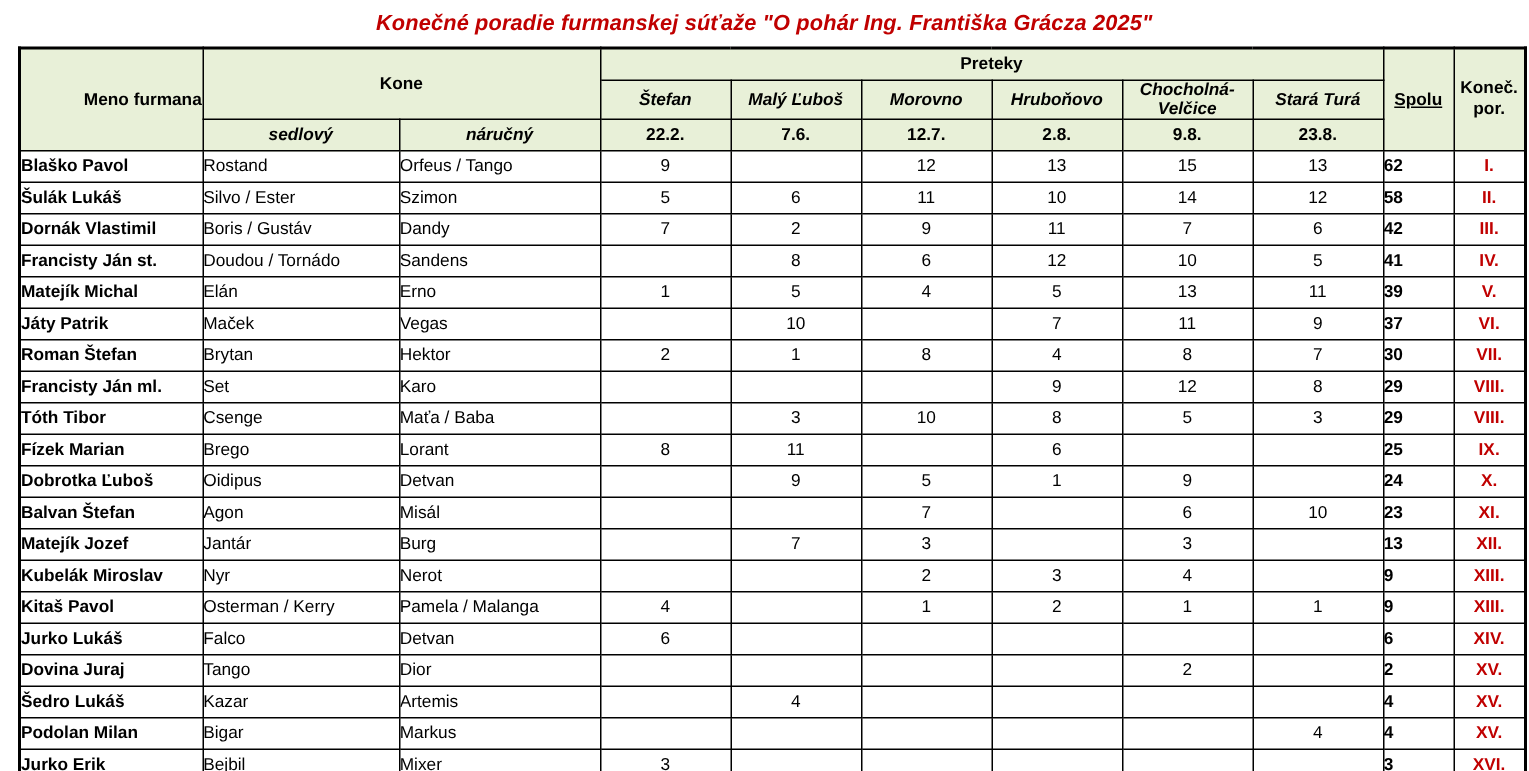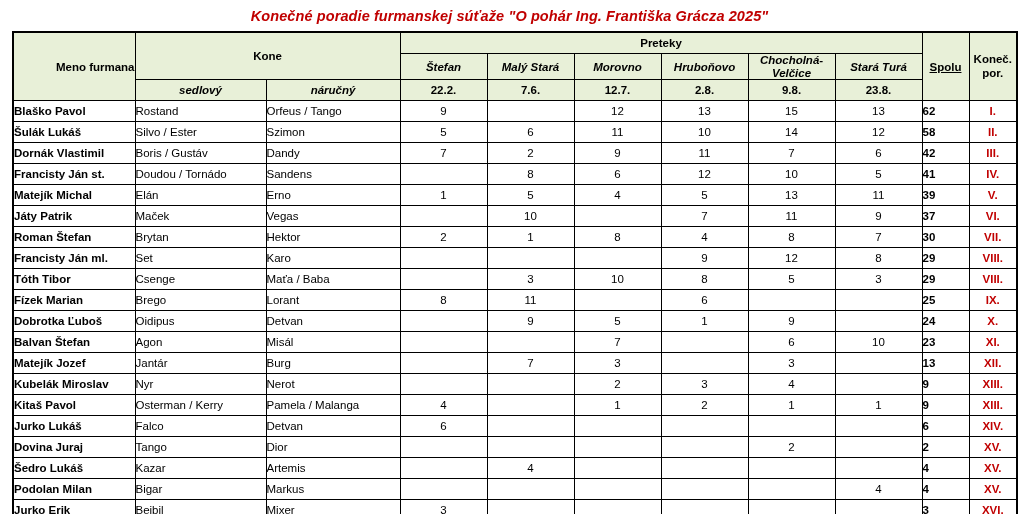--- a/index.html
+++ b/index.html
@@ -132,21 +132,21 @@
     <thead>
       <tr>
         <td class="hdr hdr-meno" rowspan="3">Meno furmana</td>
         <td class="hdr hdr-kone" colspan="2" rowspan="2">Kone</td>
         <td class="hdr hdr-preteky" colspan="6"><span>Preteky</span></td>
         <td class="hdr hdr-spolu" rowspan="3">Spolu</td>
         <td class="hdr hdr-konec" rowspan="3">Koneč. por.</td>
       </tr>
       <tr>
         <td class="hdr-italic">Štefan</td>
-        <td class="hdr-italic">Malý Stará</td>
+        <td class="hdr-italic">Malý Ľuboš</td>
         <td class="hdr-italic">Morovno</td>
         <td class="hdr-italic">Hruboňovo</td>
         <td class="hdr-italic" style="line-height:1.1">Chocholná-Velčice</td>
         <td class="hdr-italic">Stará Turá</td>
       </tr>
       <tr>
         <td class="hdr-italic">sedlový</td>
         <td class="hdr-italic">náručný</td>
         <td class="hdr">22.2.</td>
         <td class="hdr">7.6.</td>

